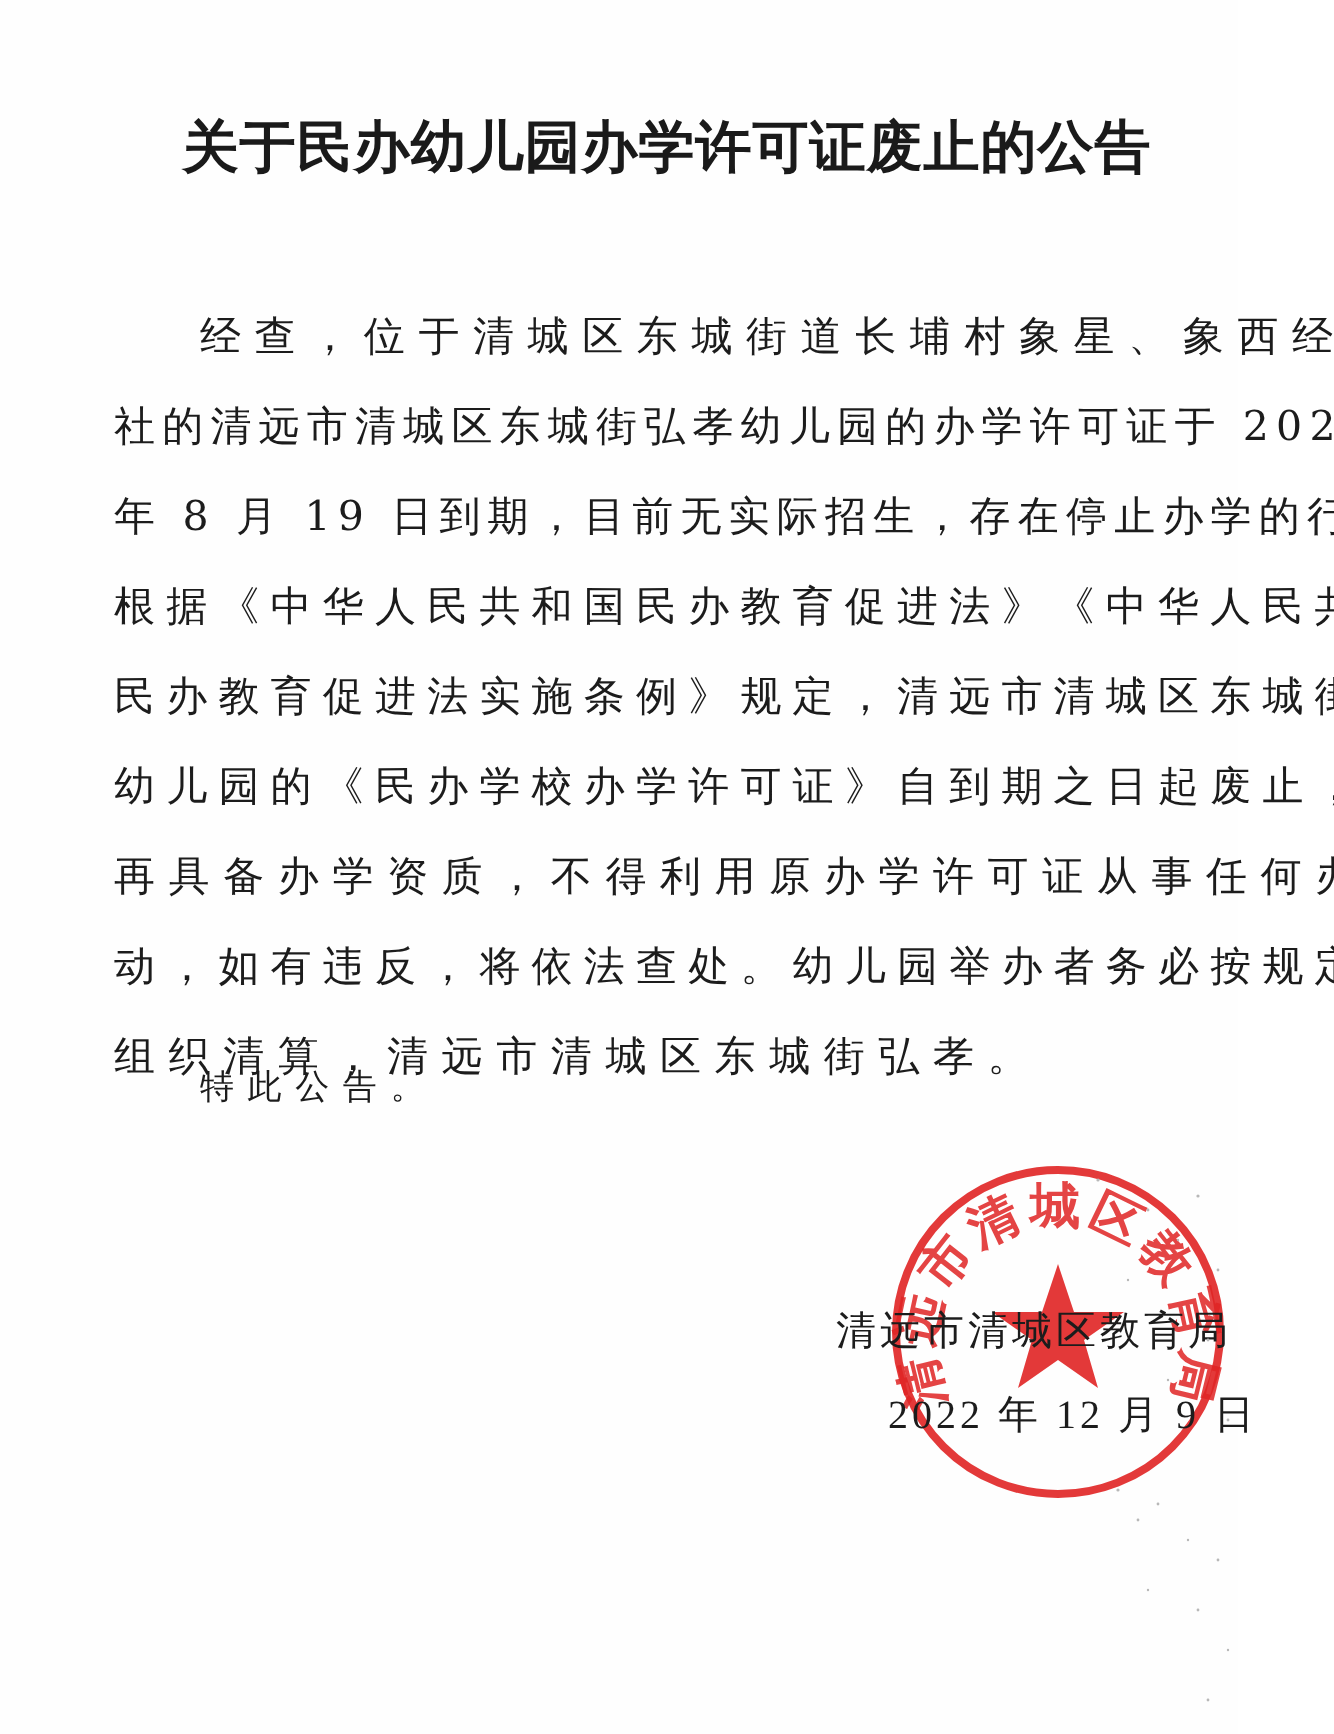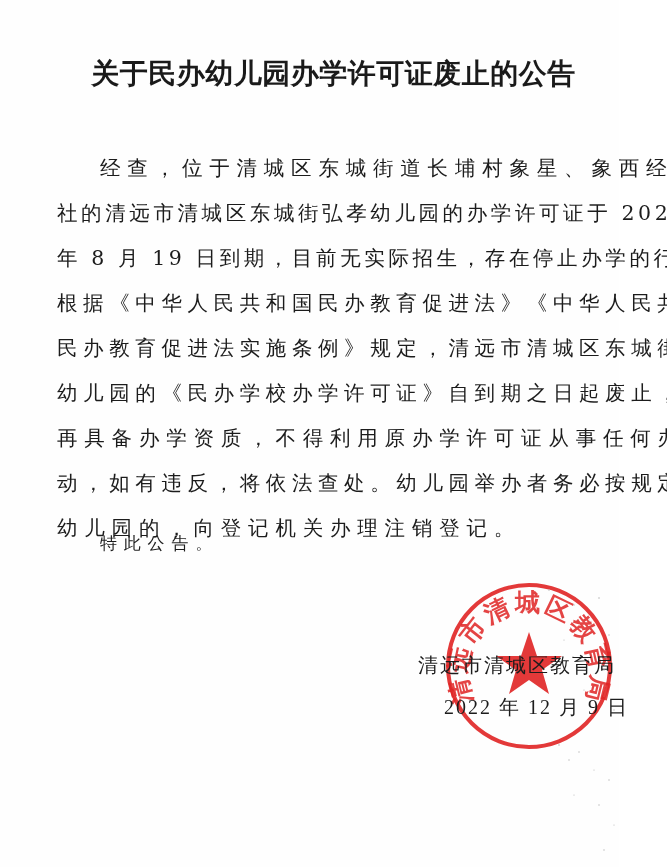--- a/index.html
+++ b/index.html
@@ -39,21 +39,21 @@
 
   <div class="body-text">
     <div class="line indent">经查，位于清城区东城街道长埔村象星、象西经济合作</div>
     <div class="line tight">社的清远市清城区东城街弘孝幼儿园的办学许可证于 2022</div>
     <div class="line tight">年 8 月 19 日到期，目前无实际招生，存在停止办学的行为。</div>
     <div class="line" style="letter-spacing:5.6px">根据《中华人民共和国民办教育促进法》《中华人民共和国</div>
     <div class="line" style="letter-spacing:5.6px">民办教育促进法实施条例》规定，清远市清城区东城街弘孝</div>
     <div class="line" style="letter-spacing:5.6px">幼儿园的《民办学校办学许可证》自到期之日起废止，其不</div>
     <div class="line">再具备办学资质，不得利用原办学许可证从事任何办学活</div>
     <div class="line" style="letter-spacing:5.6px">动，如有违反，将依法查处。幼儿园举办者务必按规定自行</div>
-    <div class="line">幼儿园的，向登记机关办理注销登记。</div>
+    <div class="line">组织清算，清远市清城区东城街弘孝。</div>
   </div>
 
   <div class="closing">特此公告。</div>
 
   <svg class="stamp" viewBox="0 0 172 172">
     <defs>
       <path id="sealArc" d="M 30,120 A 62,62 0 1,1 142,120" fill="none"></path>
     </defs>
     <circle cx="86" cy="86" r="81" fill="none" stroke="#e02424" stroke-width="4" opacity="0.9"></circle>
     <text font-family="DejaVu Serif, serif" font-size="25" font-weight="bold" fill="#e02424" opacity="0.85" letter-spacing="3">

